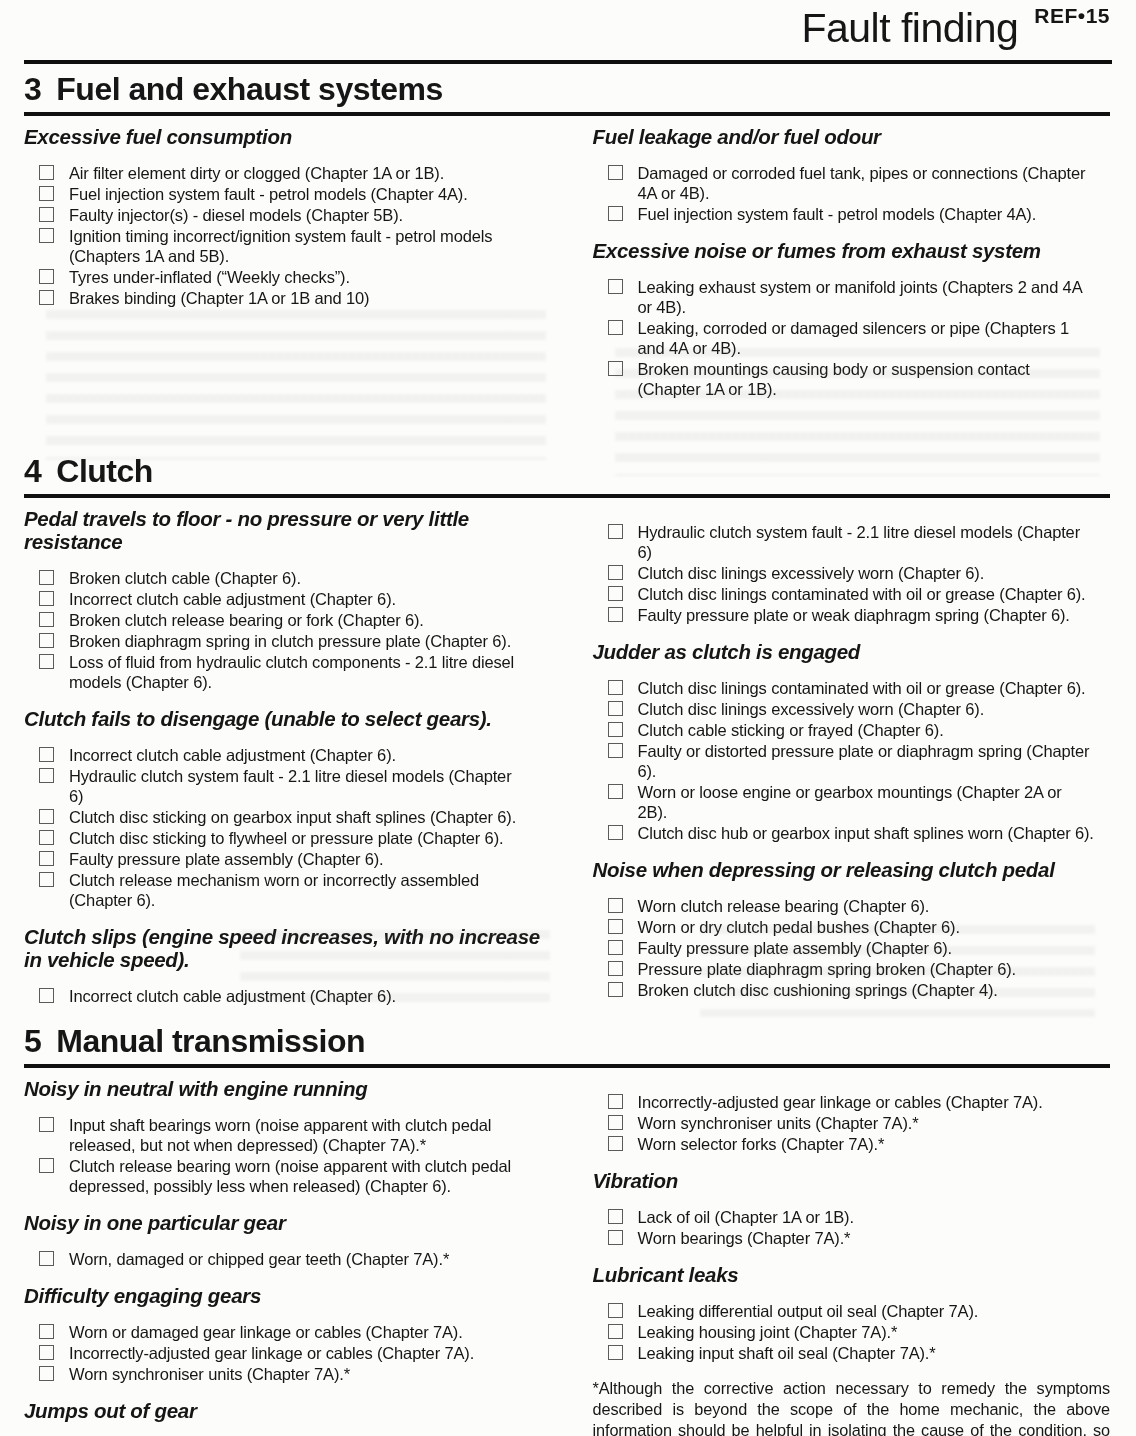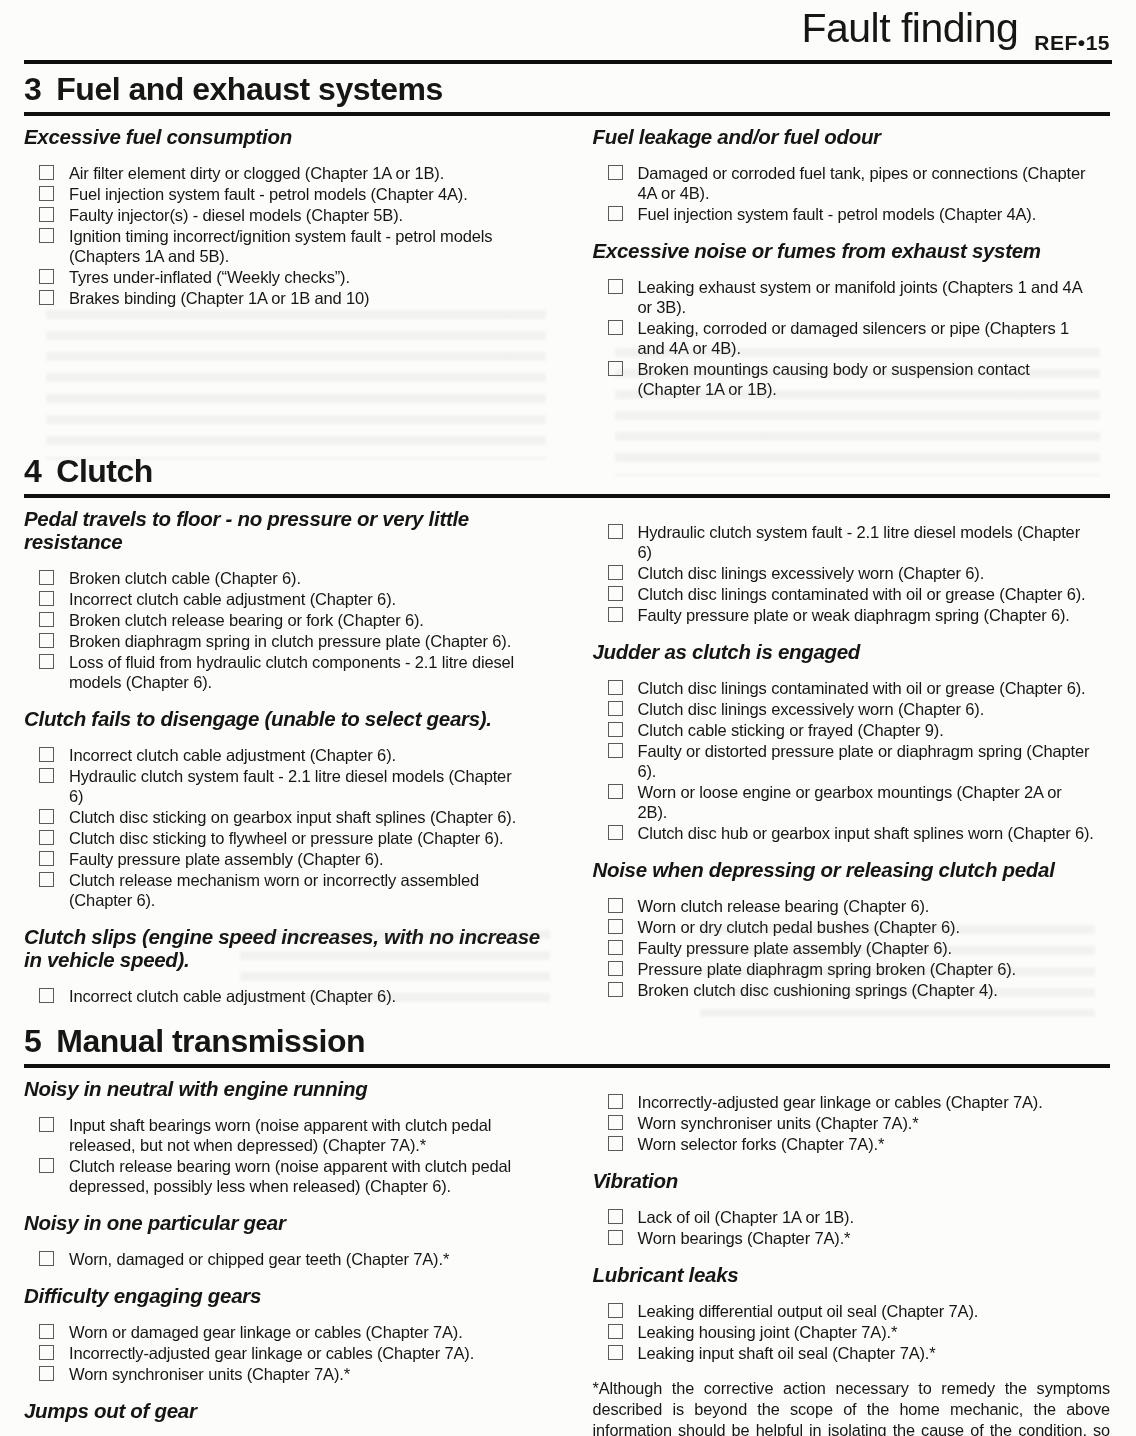--- a/index.html
+++ b/index.html
@@ -14,21 +14,21 @@
   }
 
   
   .page-header {
     position:absolute; top:4px; left:24px; right:26px;
     display:flex; justify-content:flex-end; align-items:flex-start; gap:16px;
   }
   .page-title {
     margin:0; font-size:41px; font-weight:400; line-height:48px; letter-spacing:-0.5px;
   }
-  .page-ref { font-size:21px; font-weight:700; letter-spacing:0.5px;margin-top:27px; }
+  .page-ref { font-size:21px; font-weight:700; letter-spacing:0.5px; }
   .header-rule {
     position:absolute; top:60px; left:24px; right:24px; height:4px; background:#0e0e0e;
   }
 
   
   .section { position:absolute; left:24px; right:26px; }
   #sec3 { top:70px; }
   #sec4 { top:452px; }
   #sec5 { top:1022px; }
 
@@ -140,21 +140,21 @@
                   <span class="checkbox"></span>
                   <span class="fault-text">Fuel injection system fault - petrol models (Chapter 4A).</span>
                 </li>
               </ul>
             </div>
             <div class="block">
               <h3 class="fault-heading">Excessive noise or fumes from exhaust system</h3>
               <ul class="fault-list">
                 <li class="fault-item">
                   <span class="checkbox"></span>
-                  <span class="fault-text">Leaking exhaust system or manifold joints (Chapters 1 and 4A or 3B).</span>
+                  <span class="fault-text">Leaking exhaust system or manifold joints (Chapters 2 and 4A or 4B).</span>
                 </li>
                 <li class="fault-item">
                   <span class="checkbox"></span>
                   <span class="fault-text">Leaking, corroded or damaged silencers or pipe (Chapters 1 and 4A or 4B).</span>
                 </li>
                 <li class="fault-item">
                   <span class="checkbox"></span>
                   <span class="fault-text">Broken mountings causing body or suspension contact (Chapter 1A or 1B).</span>
                 </li>
               </ul>
@@ -261,21 +261,21 @@
                 <li class="fault-item">
                   <span class="checkbox"></span>
                   <span class="fault-text">Clutch disc linings contaminated with oil or grease (Chapter 6).</span>
                 </li>
                 <li class="fault-item">
                   <span class="checkbox"></span>
                   <span class="fault-text">Clutch disc linings excessively worn (Chapter 6).</span>
                 </li>
                 <li class="fault-item">
                   <span class="checkbox"></span>
-                  <span class="fault-text">Clutch cable sticking or frayed (Chapter 9).</span>
+                  <span class="fault-text">Clutch cable sticking or frayed (Chapter 6).</span>
                 </li>
                 <li class="fault-item">
                   <span class="checkbox"></span>
                   <span class="fault-text">Faulty or distorted pressure plate or diaphragm spring (Chapter 6).</span>
                 </li>
                 <li class="fault-item">
                   <span class="checkbox"></span>
                   <span class="fault-text">Worn or loose engine or gearbox mountings (Chapter 2A or 2B).</span>
                 </li>
                 <li class="fault-item">

